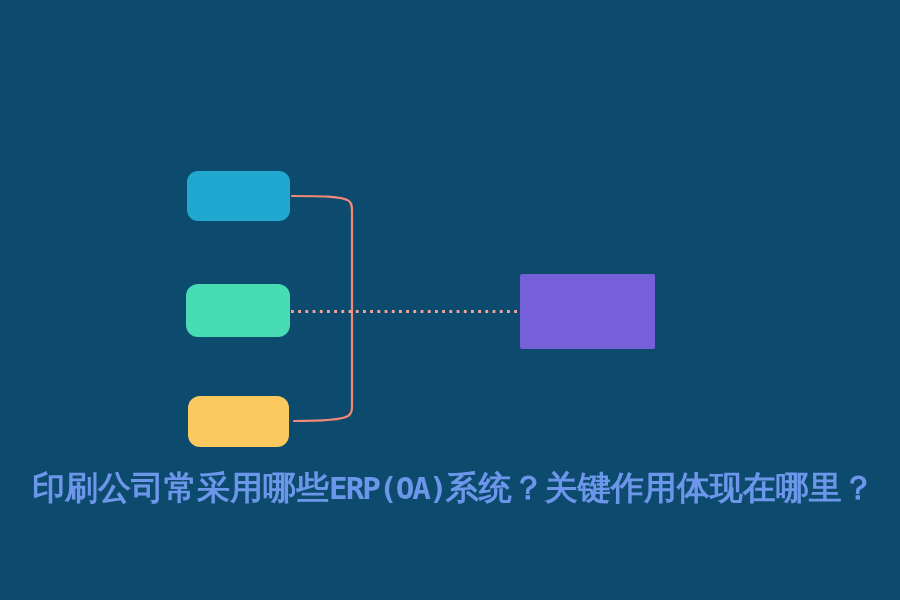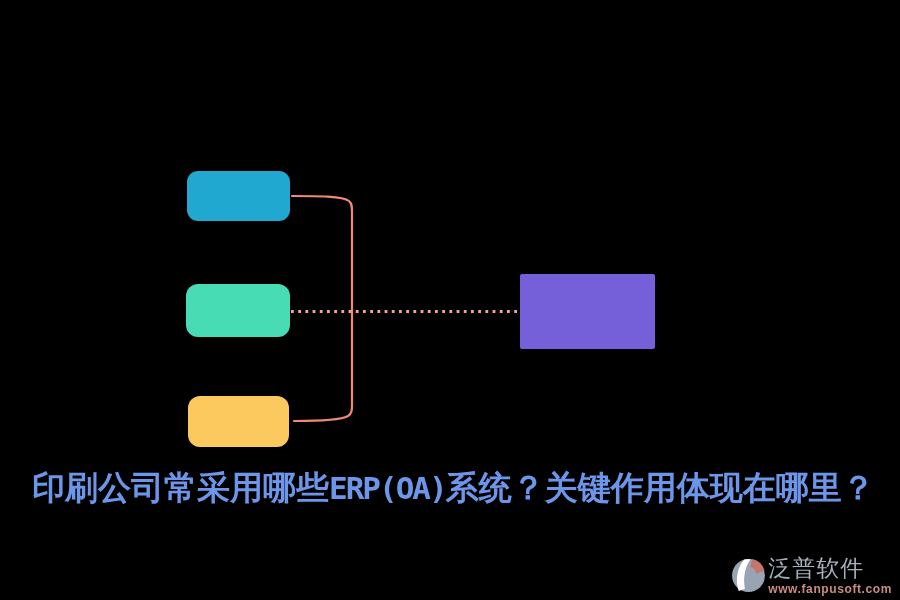--- a/index.html
+++ b/index.html
@@ -1,20 +1,20 @@
 <!DOCTYPE html>
 <html><head>
 <meta charset="utf-8">
 <style>
   html, body { margin: 0; padding: 0; background: #ffffff; }
   .canvas {
     position: relative;
     width: 900px;
     height: 600px;
-    background: #000000;
+    background: #0c4a6e;
     overflow: hidden;
     font-family: "Liberation Sans", sans-serif;
   }
   svg.diagram {
     position: absolute;
     left: 0; top: 0;
     width: 900px; height: 600px;
     display: block;
   }
   .title {
@@ -73,25 +73,14 @@
     <rect x="186" y="284" width="104" height="53" rx="12" fill="#48DCB4"></rect>
     <rect x="188" y="396" width="101" height="51" rx="12" fill="#FCC95E"></rect>
 
     <rect x="520" y="274" width="135" height="75" rx="2" fill="#7560D9"></rect>
   </svg>
 
   <div class="title">
     <span>印刷公司常采用哪些</span><span class="code">ERP(OA)</span><span>系统？关键作用体现在哪里？</span>
   </div>
 
-  <div class="watermark">
-    <svg class="wm-icon" viewBox="0 0 36 36" xmlns="http://www.w3.org/2000/svg">
-      <circle cx="18" cy="18" r="16" fill="#98A4B2"></circle>
-      <path d="M 22,2 A 16,16 0 0 1 33.5,13.5 L 25.5,16 A 9,9 0 0 0 19.5,9.5 Z" fill="#C5756B"></path>
-      <path d="M 20,2 C 14.5,10 12.5,20 14.5,31 L 8.5,33 C 4.5,22 7.5,9 14,2.5 Z" fill="#ffffff"></path>
-    </svg>
-    <div class="wm-text">
-      <div class="wm-brand">泛普软件</div>
-      <div class="wm-url">www.fanpusoft.com</div>
-    </div>
-  </div>
 
 </div>
 
 </body></html>

